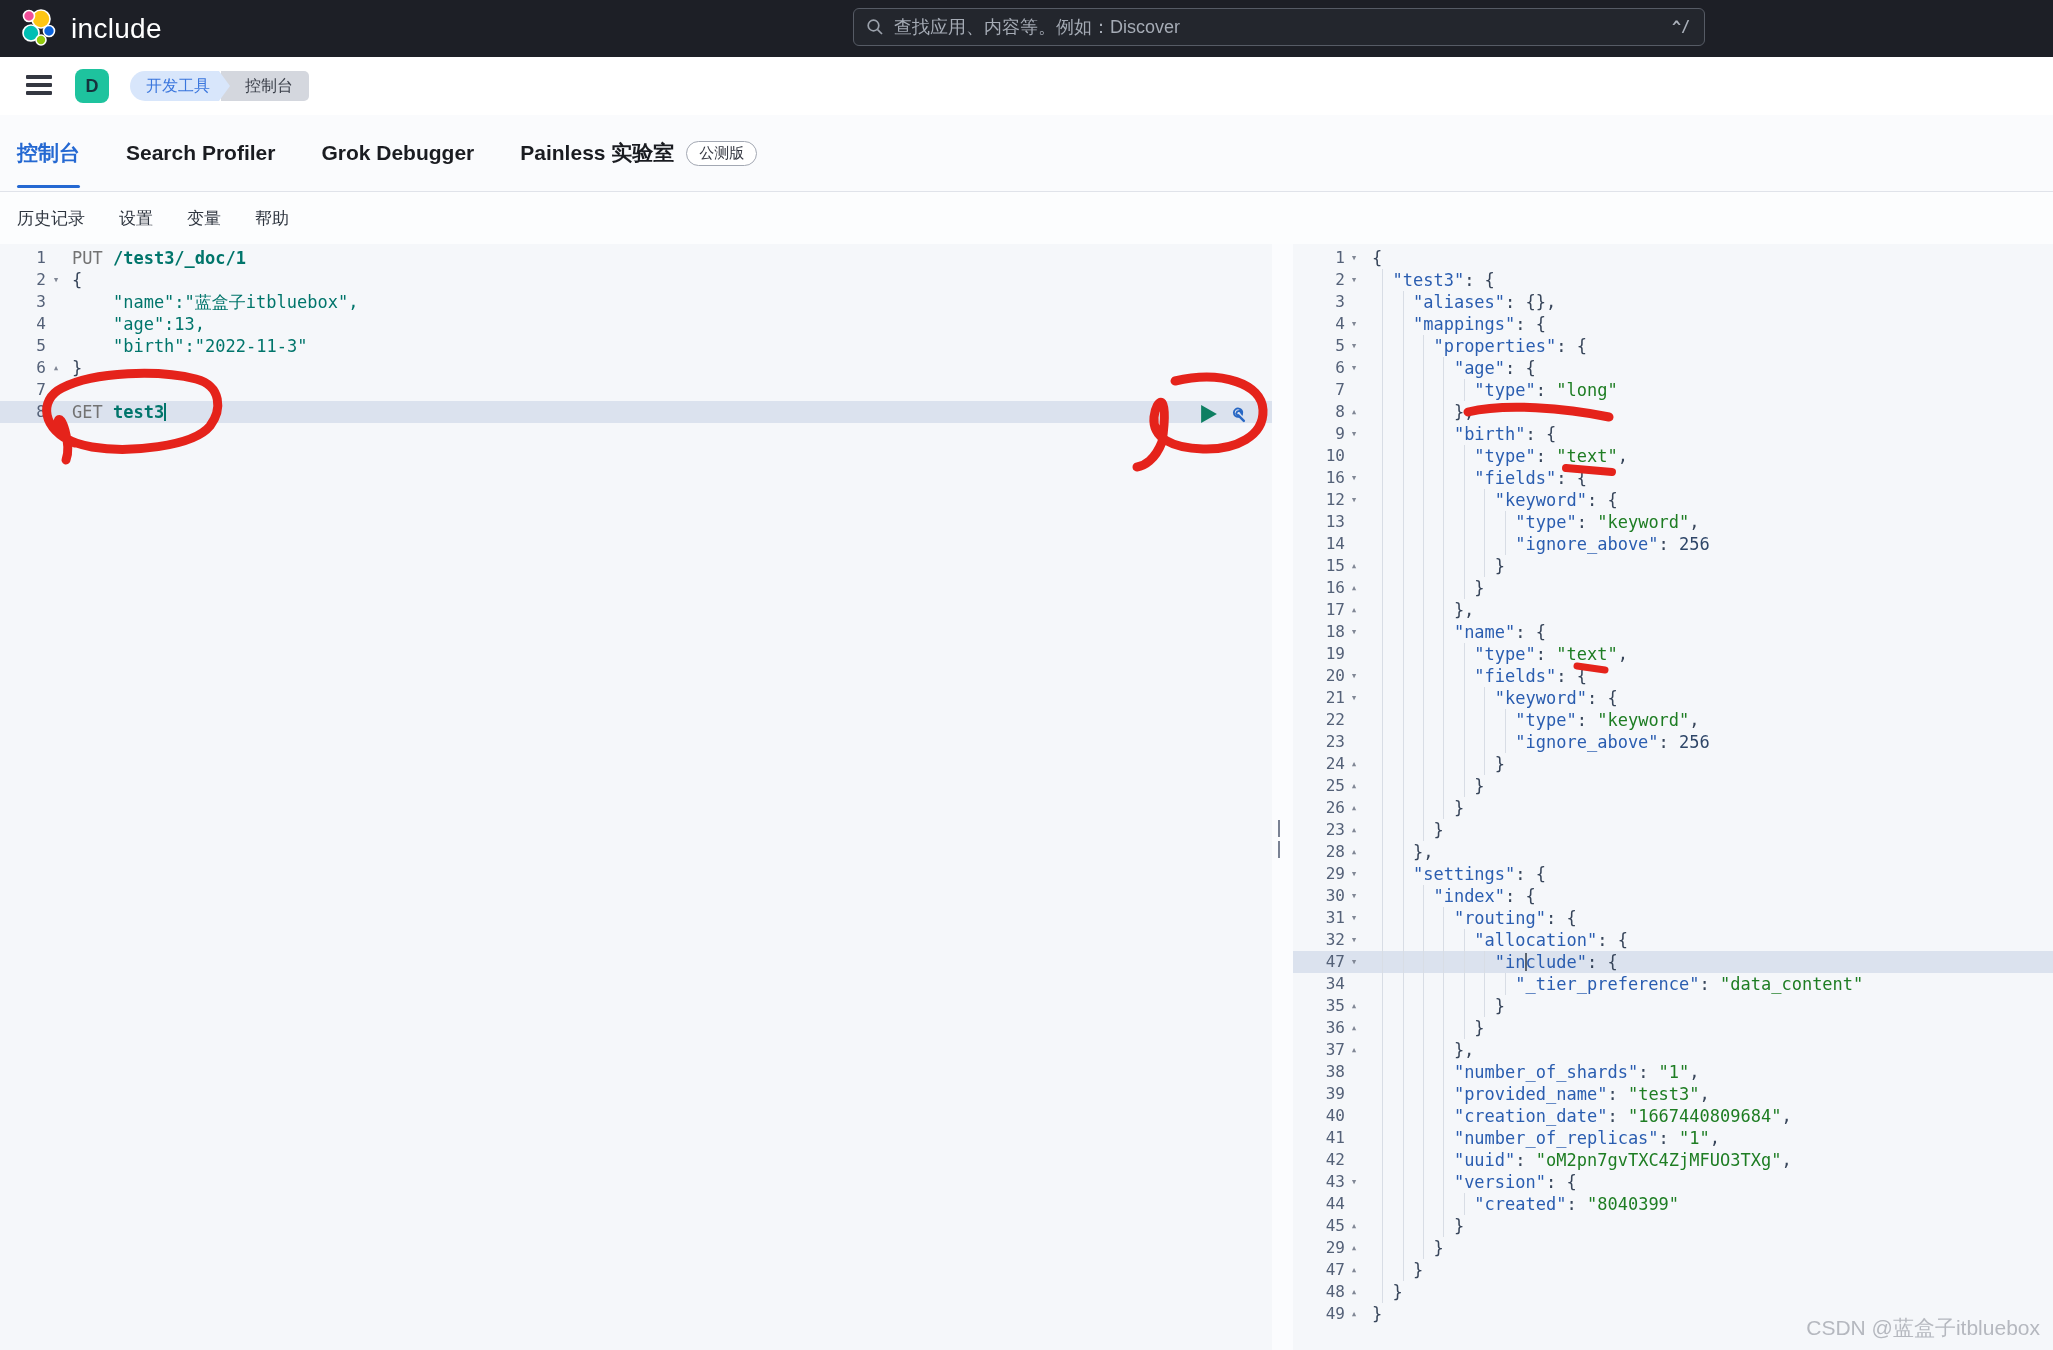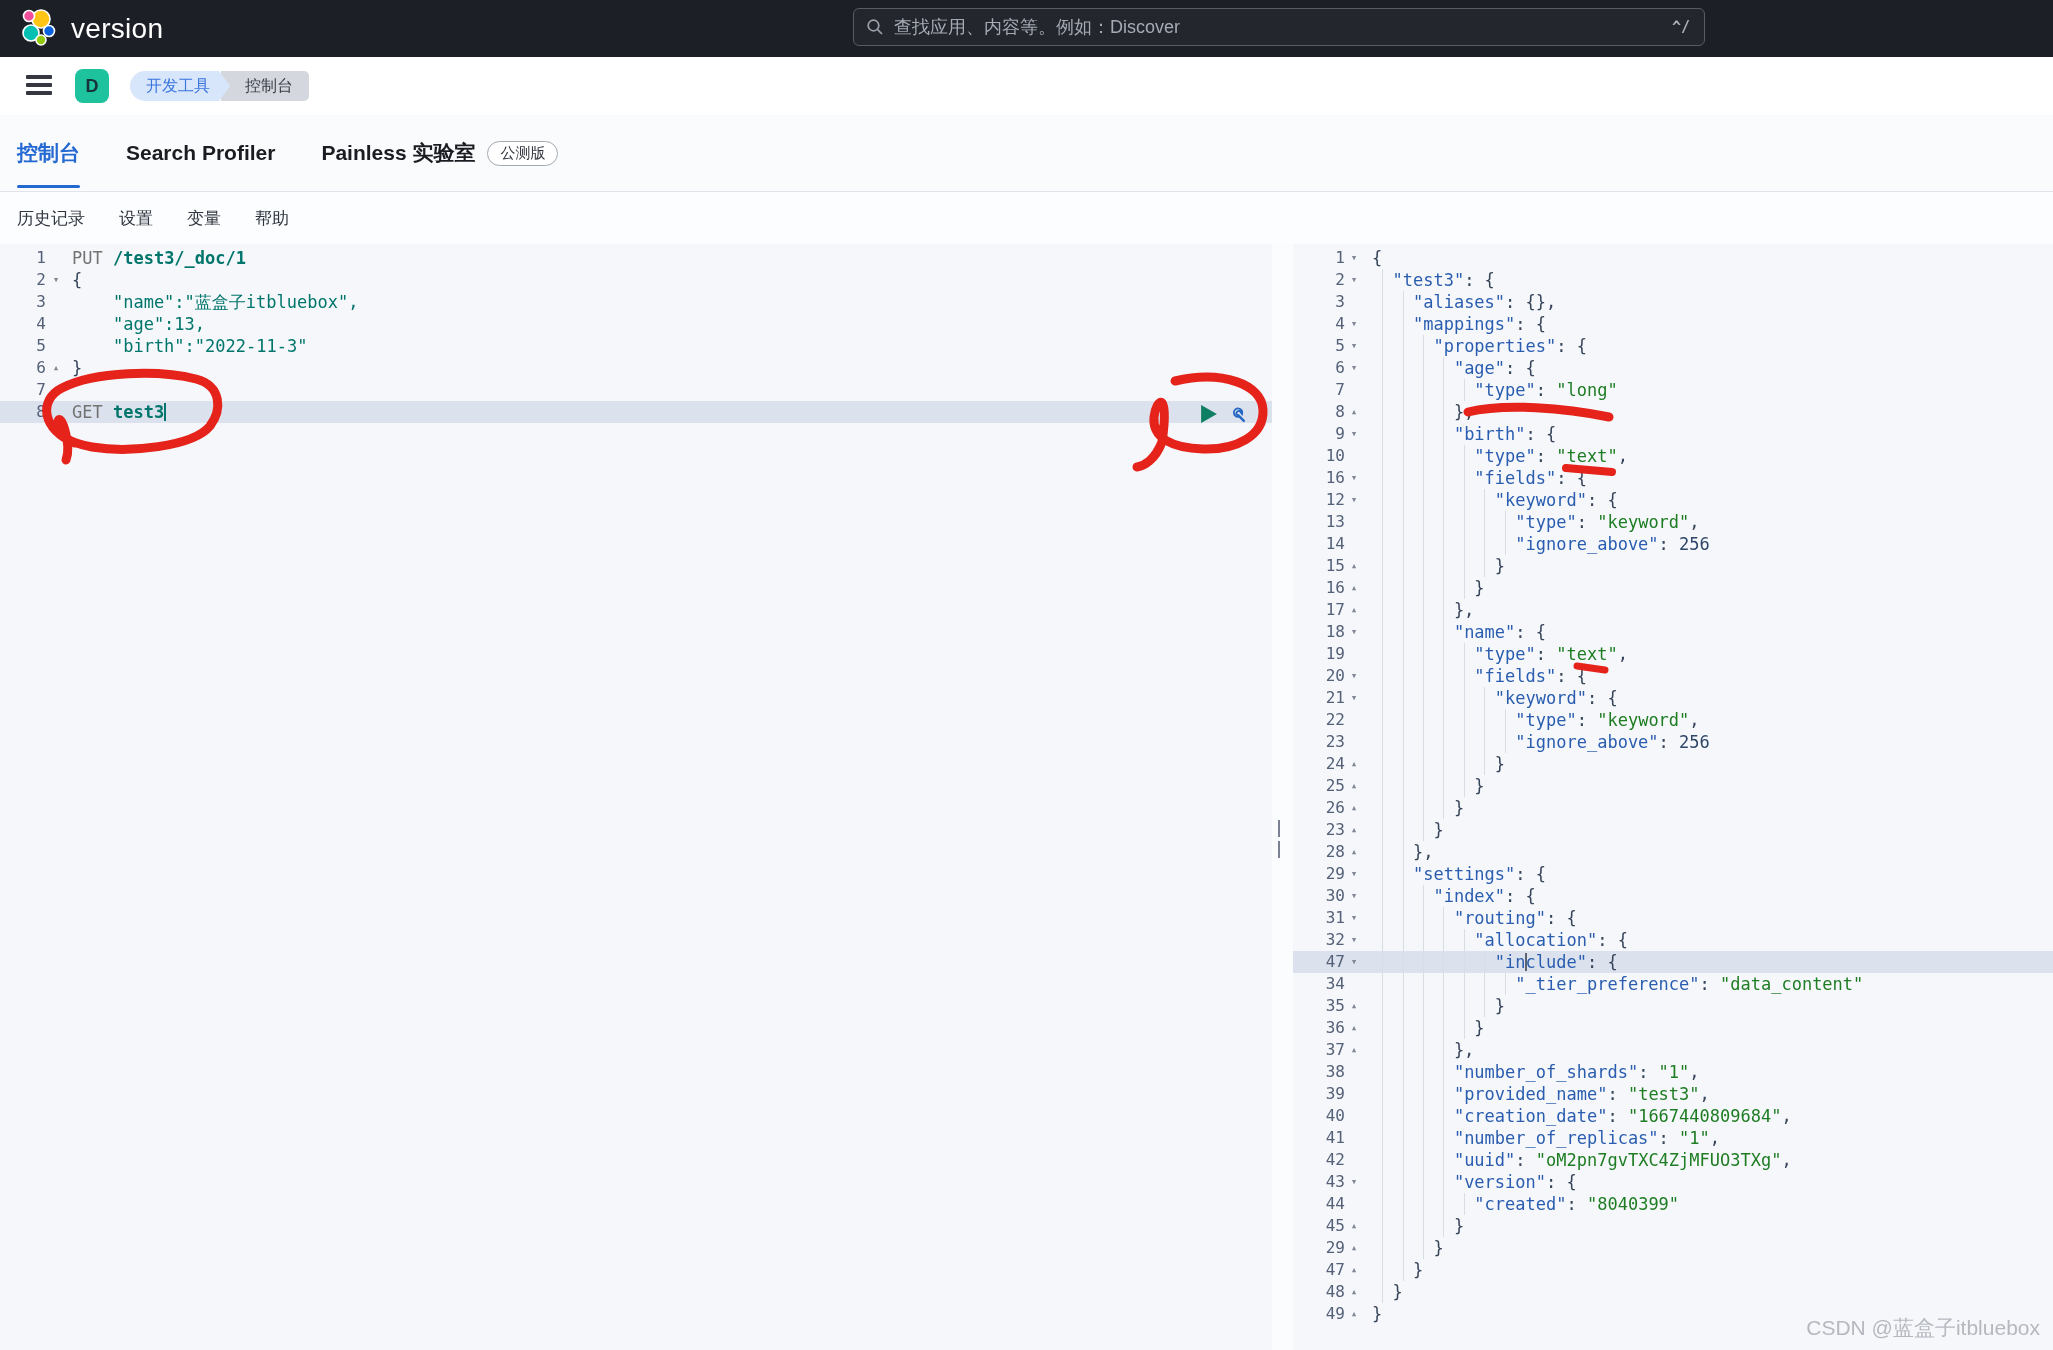--- a/index.html
+++ b/index.html
@@ -79,21 +79,21 @@
   <div class="logo-wrap">
     <span>
       <svg width="40" height="40" viewBox="0 0 40 40">
         <circle cx="21" cy="12" r="9" fill="#fec514" stroke="#fff" stroke-width="1.6"></circle>
         <circle cx="9" cy="9" r="5.5" fill="#f04e98" stroke="#fff" stroke-width="1.6"></circle>
         <circle cx="11" cy="26" r="8" fill="#00bfb3" stroke="#fff" stroke-width="1.6"></circle>
         <circle cx="29" cy="24" r="5.5" fill="#0b64dd" stroke="#fff" stroke-width="1.6"></circle>
         <circle cx="21" cy="33" r="5" fill="#93c90e" stroke="#fff" stroke-width="1.6"></circle>
       </svg>
     </span>
-    <span class="brand">version</span>
+    <span class="brand">include</span>
   </div>
   <div class="searchbox">
     <span style="margin:0 10px 0 12px;display:flex;">
       <svg width="18" height="18" viewBox="0 0 18 18" fill="none" stroke="#9ba1ab" stroke-width="1.7">
         <circle cx="7.5" cy="7.5" r="5.3"></circle>
           <line x1="11.6" y1="11.6" x2="16" y2="16"></line>
       </svg>
     </span>
     <span class="ph">查找应用、内容等。例如：Discover</span>
     <span class="shortcut">^/</span>
@@ -112,20 +112,23 @@
     <span class="crumb-gray">控制台</span>
   </div>
 </div>
 
 <div class="tabrow">
   <div class="tab active">
       <span>控制台</span>
     </div>
   <div class="tab">
       <span>Search Profiler</span>
+    </div>
+  <div class="tab">
+      <span>Grok Debugger</span>
     </div>
   <div class="tab">
     <span>Painless 实验室</span>
     <span class="beta-badge">公测版</span>
   </div>
 </div>
 
 <div class="menurow">
   <span class="menu-item">历史记录</span>
   <span class="menu-item">设置</span>

